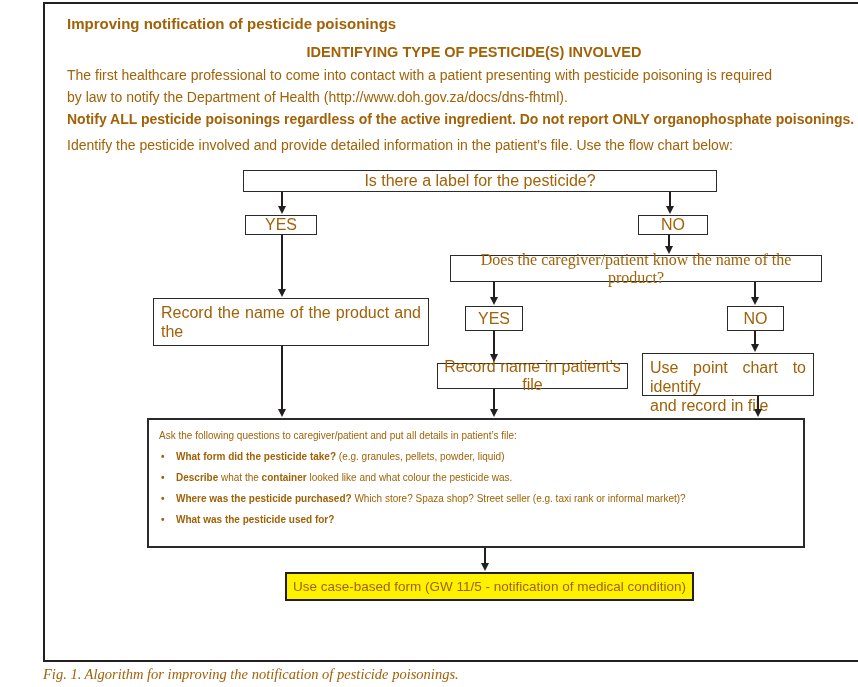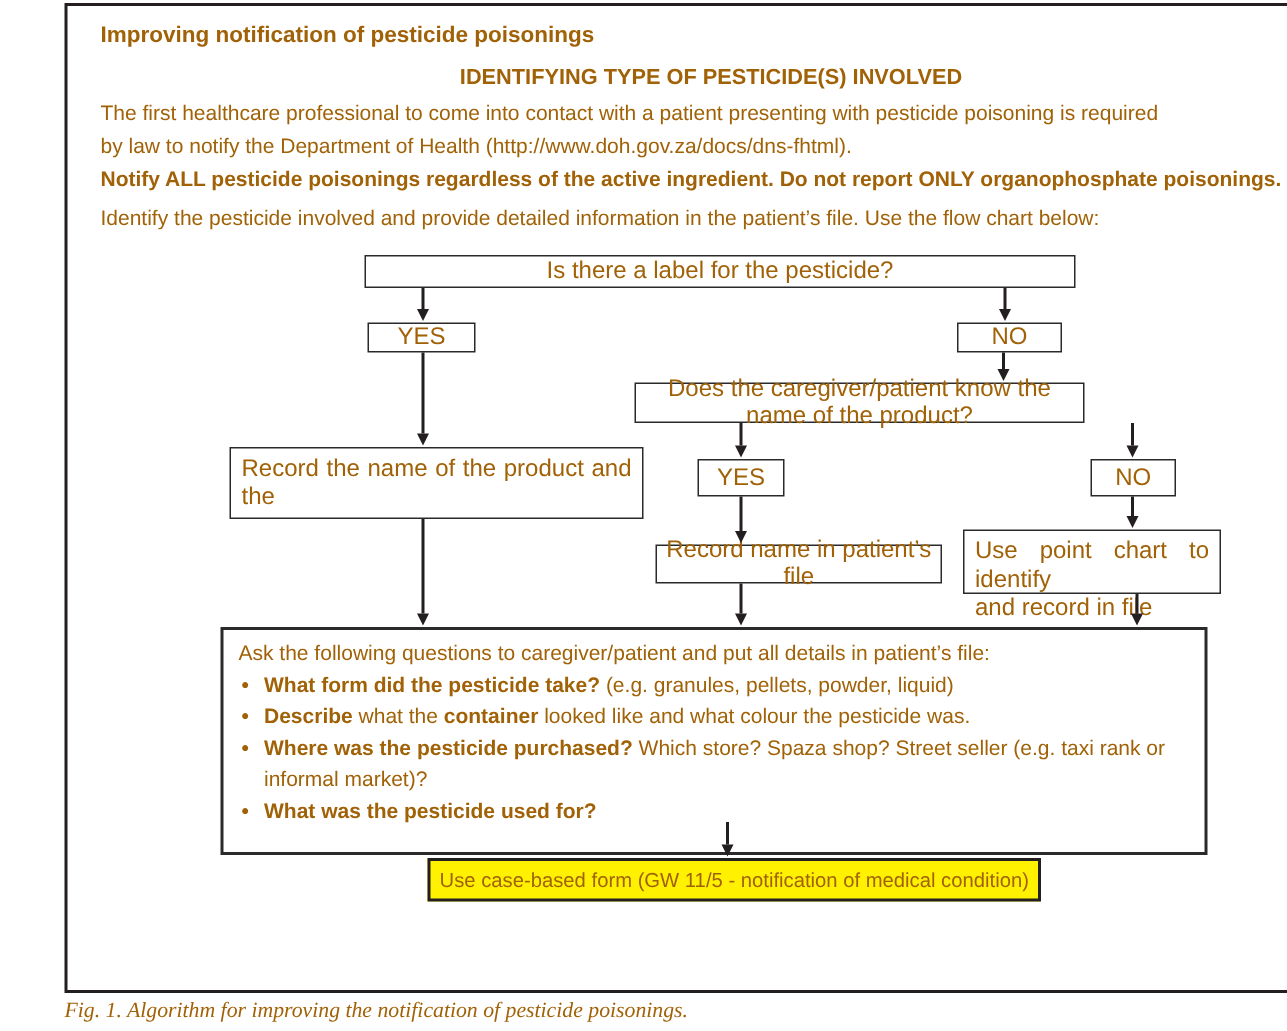--- a/index.html
+++ b/index.html
@@ -12,22 +12,22 @@
   .notice{position:absolute;left:22px;top:107px;font-size:14px;font-weight:bold;text-align:center;}
   .instruction{position:absolute;left:22px;top:133px;font-size:14px;}
   .fb{position:absolute;border:1.7px solid #2b2a2a;background:#ffffff;font-size:16px;
       display:flex;align-items:center;justify-content:center;text-align:center;box-sizing:border-box;}
   .fb-multiline{display:block;text-align:left;padding:4px 7px;line-height:19px;}
   .j1{display:block;text-align:justify;text-align-last:justify;}
   .j2{display:block;text-align:left;}
   .arrow{position:absolute;width:2px;background:#231f20;}
   .arrow::after{content:"";position:absolute;bottom:-8px;left:-3.5px;width:0;height:0;
       border-left:4.5px solid transparent;border-right:4.5px solid transparent;border-top:8px solid #231f20;}
-  .bigbox{position:absolute;left:102px;top:414px;width:658px;height:152px;border:2px solid #2b2a2a;
-      box-sizing:border-box;background:#fff;font-size:14px;line-height:21px;padding:5px 12px 0 10px;}
+  .bigbox{position:absolute;left:102px;top:414px;width:658px;height:130px;border:2px solid #2b2a2a;
+      box-sizing:border-box;background:#fff;font-size:10px;line-height:21px;padding:5px 12px 0 10px;}
   .bigbox ul{margin:0;padding:0;list-style:none;}
   .bigbox li{position:relative;padding-left:17px;}
   .bigbox li::before{content:"\2022";position:absolute;left:2px;font-weight:bold;}
   .bb{font-weight:bold;}
   .finalbox{position:absolute;left:240px;top:568px;width:409px;height:29px;border:2px solid #231f20;
       box-sizing:border-box;font-size:13.5px;display:flex;align-items:center;justify-content:center;}
   .note{position:absolute;left:10px;top:612px;width:838px;font-size:14px;line-height:22px;text-align:justify;}
   .caption{position:absolute;left:4px;top:666px;font-family:Liberation Serif, serif;
       font-style:italic;font-size:14.5px;}
 </style>
@@ -46,21 +46,21 @@
     </div>
 
     <div class="notice">Notify ALL pesticide poisonings regardless of the active ingredient. Do not report ONLY organophosphate poisonings.</div>
     <div class="instruction">Identify the pesticide involved and provide detailed information in the patient’s file. Use the flow chart below:</div>
 
     <div class="fb" style="left:198px;top:166px;width:474px;height:22px;">Is there a label for the pesticide?</div>
 
     <div class="fb" style="left:200px;top:211px;width:72px;height:20px;">YES</div>
     <div class="fb" style="left:593px;top:211px;width:70px;height:20px;">NO</div>
 
-    <div class="fb" style="left:378px;top:251px;width:300px;height:27px;">Does the caregiver/patient know the name of the product?</div>
+    <div class="fb" style="left:405px;top:251px;width:372px;height:27px;font-family:Liberation Serif, serif;">Does the caregiver/patient know the name of the product?</div>
 
     <div class="fb fb-multiline" style="left:108px;top:294px;width:276px;height:48px;">
       <span class="j1">Record the name of the product and the</span>
     </div>
 
     <div class="fb" style="left:420px;top:302px;width:58px;height:25px;">YES</div>
     <div class="fb" style="left:682px;top:302px;width:57px;height:25px;">NO</div>
 
     <div class="fb" style="left:392px;top:359px;width:191px;height:26px;">Record name in patient’s file</div>
 

